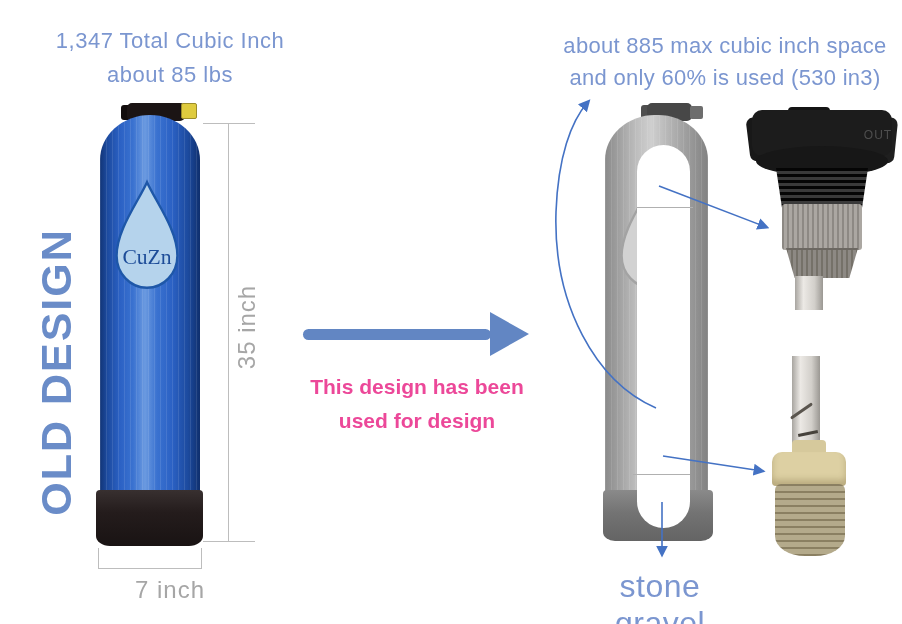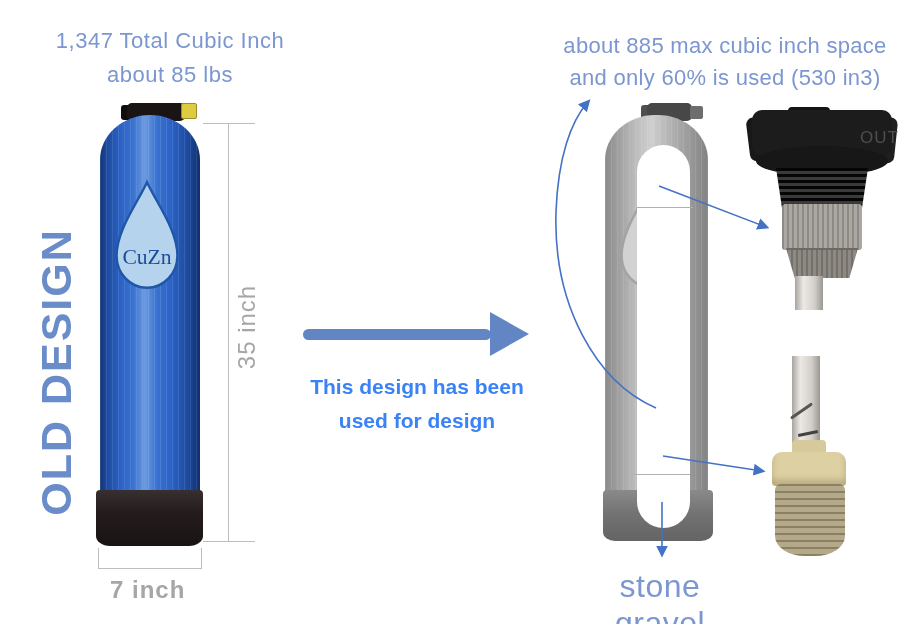--- a/index.html
+++ b/index.html
@@ -9,27 +9,27 @@
 
   
   .stats-text { left:50px; top:24px; width:240px; text-align:center;
     color:#7b96d0; font-size:22px; line-height:34px; letter-spacing:.5px; }
   .right-heading { left:545px; top:30px; width:360px; text-align:center;
     color:#7b96d0; font-size:22px; line-height:32px; letter-spacing:.3px; }
   .old-design { left:-112px; top:344px; width:336px; height:56px; text-align:center;
     transform:rotate(-90deg); color:#6a8cc8; font-size:43px; font-weight:bold;
     letter-spacing:2px; line-height:56px; }
   .caption { left:297px; top:370px; width:240px; text-align:center;
-    color:#3b82f6; font-size:21px; font-weight:bold; line-height:34px; }
+    color:#ec4899; font-size:21px; font-weight:bold; line-height:34px; }
   .gravel-label { left:575px; top:568px; width:170px; text-align:center;
     color:#7b96d0; font-size:32px; letter-spacing:.5px; }
   .dim-text { color:#a6a6a6; font-size:24px; letter-spacing:1px; }
   .h-dim-label { left:182px; top:313px; width:130px; height:28px; text-align:center;
     transform:rotate(-90deg); }
-  .w-dim-label { left:110px; top:576px; width:110px; text-align:left;font-weight:bold; }
+  .w-dim-label { left:95px; top:576px; width:110px; text-align:right; }
 
   
   .dim-line { background:#bdbdbd; }
 
   
   .tank-body-blue { left:100px; top:115px; width:100px; height:380px;
     border-radius:50px 50px 0 0 / 45px 45px 0 0;
     background:linear-gradient(90deg,#123577 0%,#1c4a9e 7%,#2b61c4 20%,#3a72d0 33%,
       #6b9ae0 45%,#3a72d0 57%,#2b61c4 72%,#1c4a9e 88%,#0f2f6d 100%); }
   .streaks { left:0; top:0; width:100%; height:100%; border-radius:inherit;
@@ -66,21 +66,21 @@
     border-left:39px solid #6286c3; border-top:22px solid transparent; border-bottom:22px solid transparent; }
 
   
   .valve-head { left:752px; top:110px; width:140px; height:46px; background:#1c1c1c; border-radius:10px; }
   .valve-bump { left:788px; top:107px; width:42px; height:10px; background:#141414; border-radius:4px 4px 0 0; }
   .valve-wing-l { left:748px; top:116px; width:36px; height:44px; background:#181818;
     border-radius:7px; transform:rotate(-7deg); }
   .valve-wing-r { left:858px; top:116px; width:38px; height:46px; background:#1f1f1f;
     border-radius:7px; transform:rotate(6deg); }
   .valve-out { left:860px; top:128px; width:36px; text-align:center; color:#4e4e4e;
-    font-size:17px; font-weight:normal; letter-spacing:1px; }
+    font-size:12px; font-weight:normal; letter-spacing:1px; }
   .valve-flange { left:756px; top:146px; width:132px; height:30px; background:#171717; border-radius:50%; }
   .valve-threads { left:772px; top:168px; width:100px; height:40px;
     background:repeating-linear-gradient(180deg,#050505 0 3px,#3a3a3a 3px 6px);
     clip-path:polygon(4% 0,96% 0,90% 100%,10% 100%); }
   .upper-basket-top { left:782px; top:204px; width:80px; height:46px;
     background:repeating-linear-gradient(90deg,#8d8984 0 2px,#aba7a2 2px 5px); border-radius:3px; }
   .upper-basket-bottom { left:786px; top:248px; width:72px; height:30px;
     background:repeating-linear-gradient(90deg,#767playe2 0 2px,#8d8984 2px 5px);
     background:repeating-linear-gradient(90deg,#757169 0 2px,#8d8984 2px 5px);
     clip-path:polygon(0 0,100% 0,88% 100%,12% 100%); border-top:2px solid #6c6862; }

